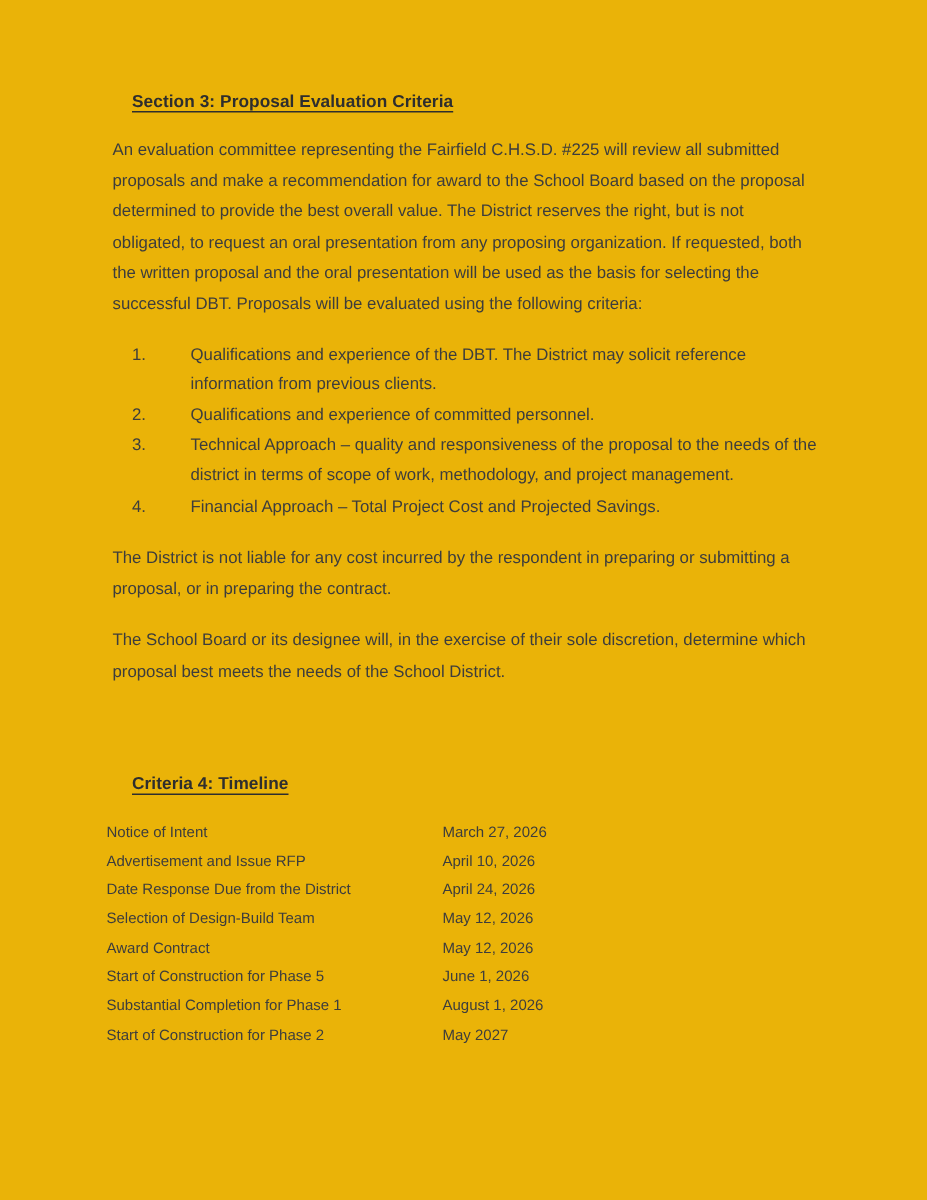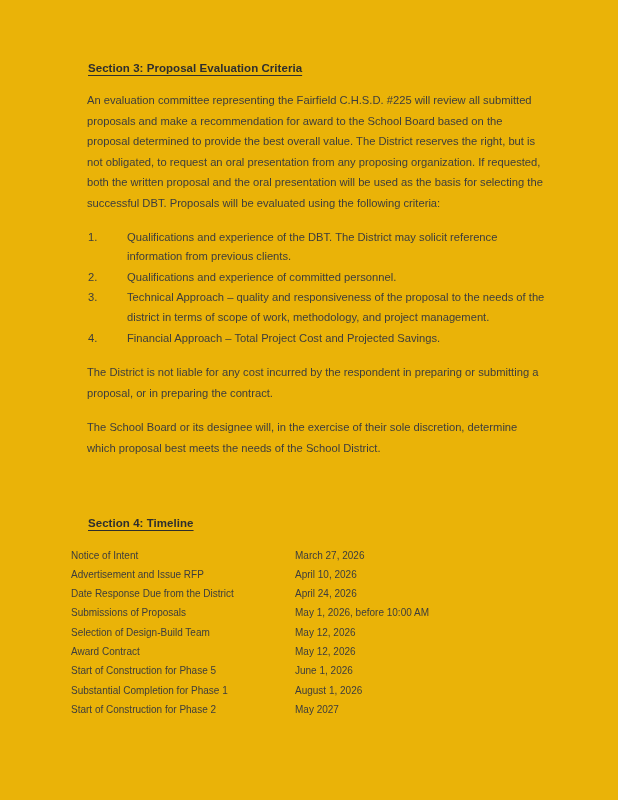--- a/index.html
+++ b/index.html
@@ -39,21 +39,21 @@
     letter-spacing: 0.05px;
   }
   .section-heading-2 {
     margin-top: 0;
     margin-bottom: 17px;
   }
   .para {
     font-size: 11.2px;
     line-height: 20.6px;
     color: #3d3d3d;
-    margin: 0 0 14px 16px;
+    margin: 0 0 14px 4px;
     text-align: left;
   }
   .para.tight {
     margin-bottom: 12px;
   }
   ol.criteria {
     margin: 6px 0 14px 0;
     padding: 0;
     list-style: none;
     counter-reset: crit;
@@ -114,40 +114,36 @@
       <li>Technical Approach – quality and responsiveness of the proposal to the needs of the district in terms of scope of work, methodology, and project management.</li>
       <li>Financial Approach – Total Project Cost and Projected Savings.</li>
     </ol>
 
     <p class="para">The District is not liable for any cost incurred by the respondent in preparing or submitting a proposal, or in preparing the contract.</p>
 
     <p class="para tight">The School Board or its designee will, in the exercise of their sole discretion, determine which proposal best meets the needs of the School District.</p>
 
     <div class="spacer-sections"></div>
 
-    <h2 class="section-heading section-heading-2">Section 4: Timeline</h2>
+    <h2 class="section-heading section-heading-2">Criteria 4: Timeline</h2>
 
 
     <table class="timeline">
       <tbody>
         <tr>
           <td class="task">Notice of Intent</td>
           <td class="date">March 27, 2026</td>
         </tr>
         <tr>
           <td class="task">Advertisement and Issue RFP</td>
           <td class="date">April 10, 2026</td>
         </tr>
         <tr>
           <td class="task">Date Response Due from the District</td>
           <td class="date">April 24, 2026</td>
-        </tr>
-        <tr>
-          <td class="task">Submissions of Proposals</td>
-          <td class="date">May 1, 2026, before 10:00 AM</td>
         </tr>
         <tr>
           <td class="task">Selection of Design-Build Team</td>
           <td class="date">May 12, 2026</td>
         </tr>
         <tr>
           <td class="task">Award Contract</td>
           <td class="date">May 12, 2026</td>
         </tr>
         <tr>

